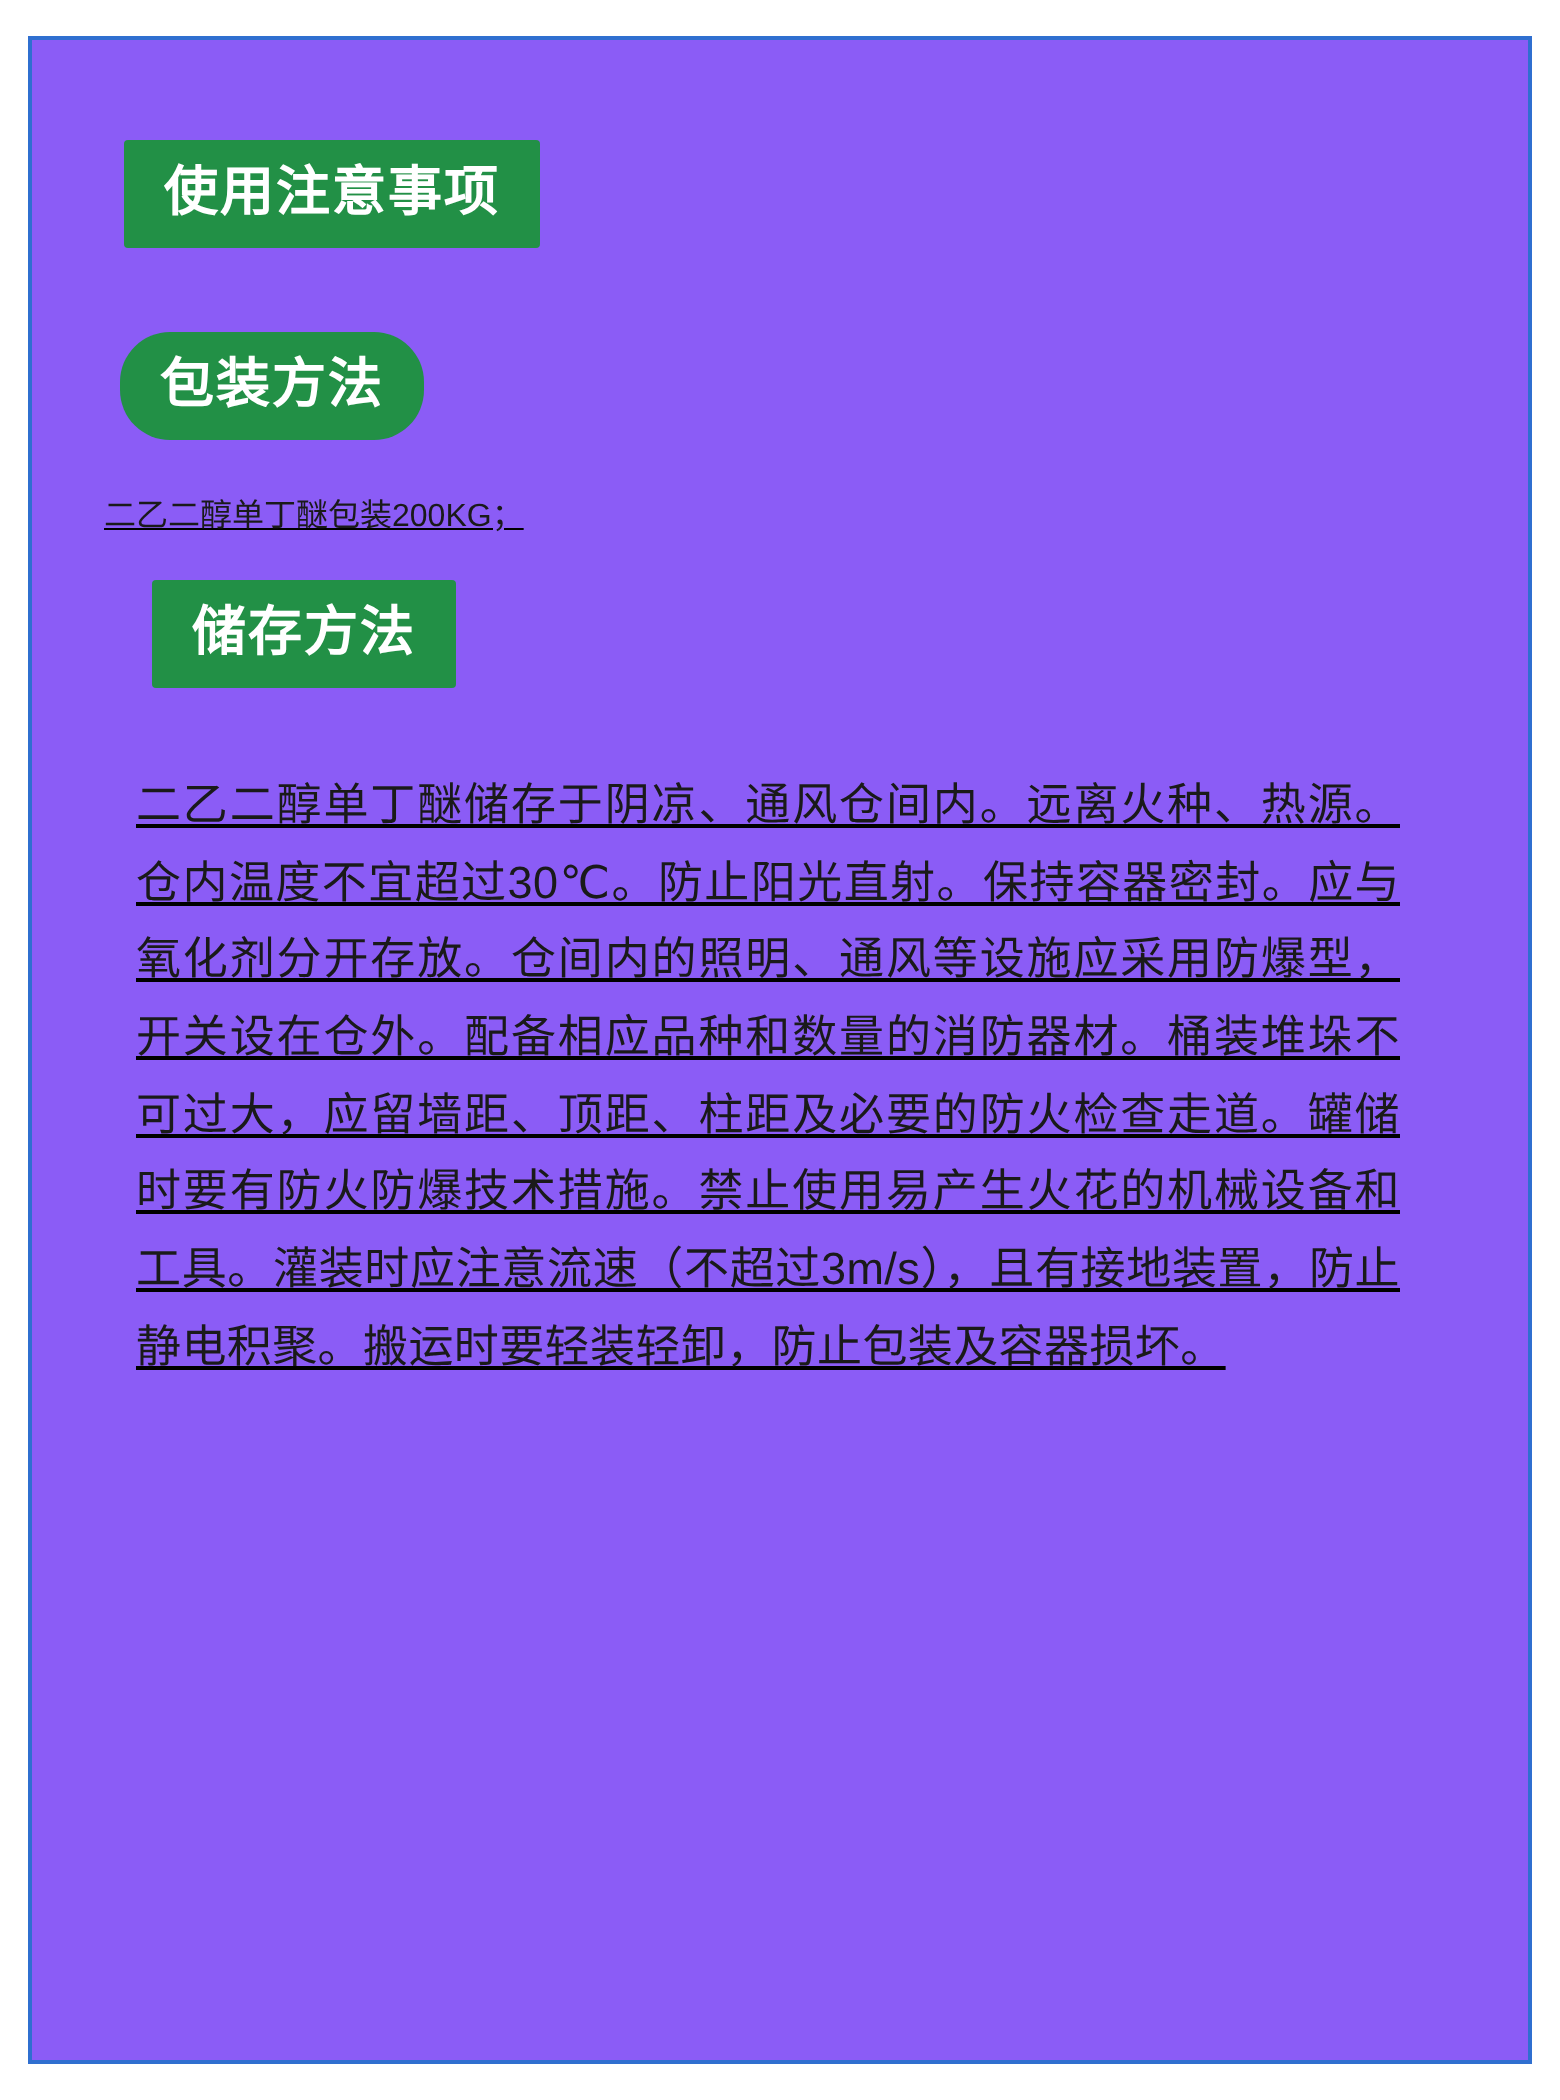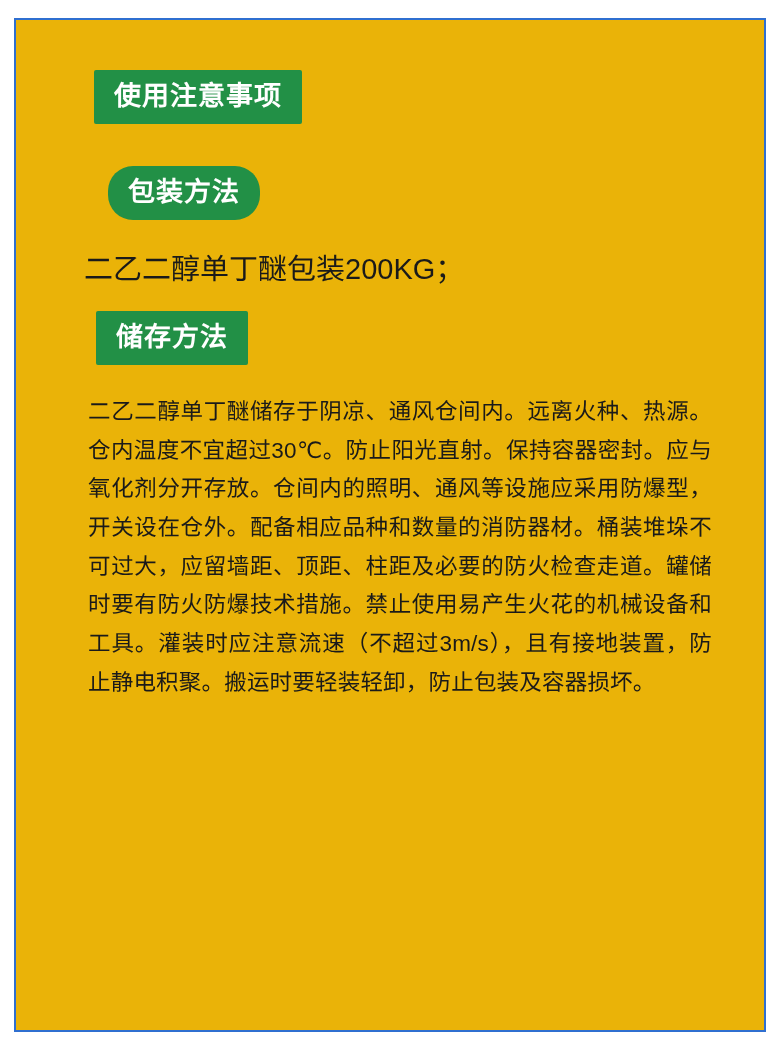--- a/index.html
+++ b/index.html
@@ -19,55 +19,56 @@
     width: 780px;
     height: 1050px;
     padding: 18px 14px;
     background: #ffffff;
   }
   .frame {
     box-sizing: border-box;
     width: 100%;
     height: 100%;
     border: 2px solid #2f6fd0;
-    background: #eab308;
-    padding: 44px 48px 30px 68px;
+    background: #8b5cf6;
+    padding: 44px 48px 30px 36px;
+    text-decoration: underline;
   }
   .section {
     margin-bottom: 6px;
   }
   .heading {
     display: inline-block;
     background: #229046;
     color: #ffffff;
     font-size: 27px;
     font-weight: bold;
     letter-spacing: 1px;
     line-height: 1;
     padding: 13px 20px 14px 20px;
     border-radius: 2px;
     margin: 0 0 22px 0;
   }
   .heading-usage { margin-left: 10px; }
-  .heading-package { margin-left: 24px; border-radius: 25px; }
-  .heading-storage { margin-left: 12px; text-align: center; }
+  .heading-package { margin-left: 8px; border-radius: 25px; }
+  .heading-storage { margin-left: 24px; text-align: center; }
 
   .body-text {
     font-size: 22.5px;
     line-height: 1.72;
     color: #1a1a1a;
-    margin: 4px;
+    margin: 16px;
     text-align: justify;
     letter-spacing: 0.2px;
   }
   .body-text-usage {
     margin: 0 4px 0 0;
   }
   .pack-lines {
-    font-size: 29px;
+    font-size: 16px;
     line-height: 1.62;
     color: #1a1a1a;
   }
   .pack-lines .line { display: block; }
 
   .sec-usage { padding-top: 6px; }
   .sec-package { padding-top: 14px; }
   .sec-storage { padding-top: 12px; }
 
   .sec-package .heading { margin-bottom: 26px; }

